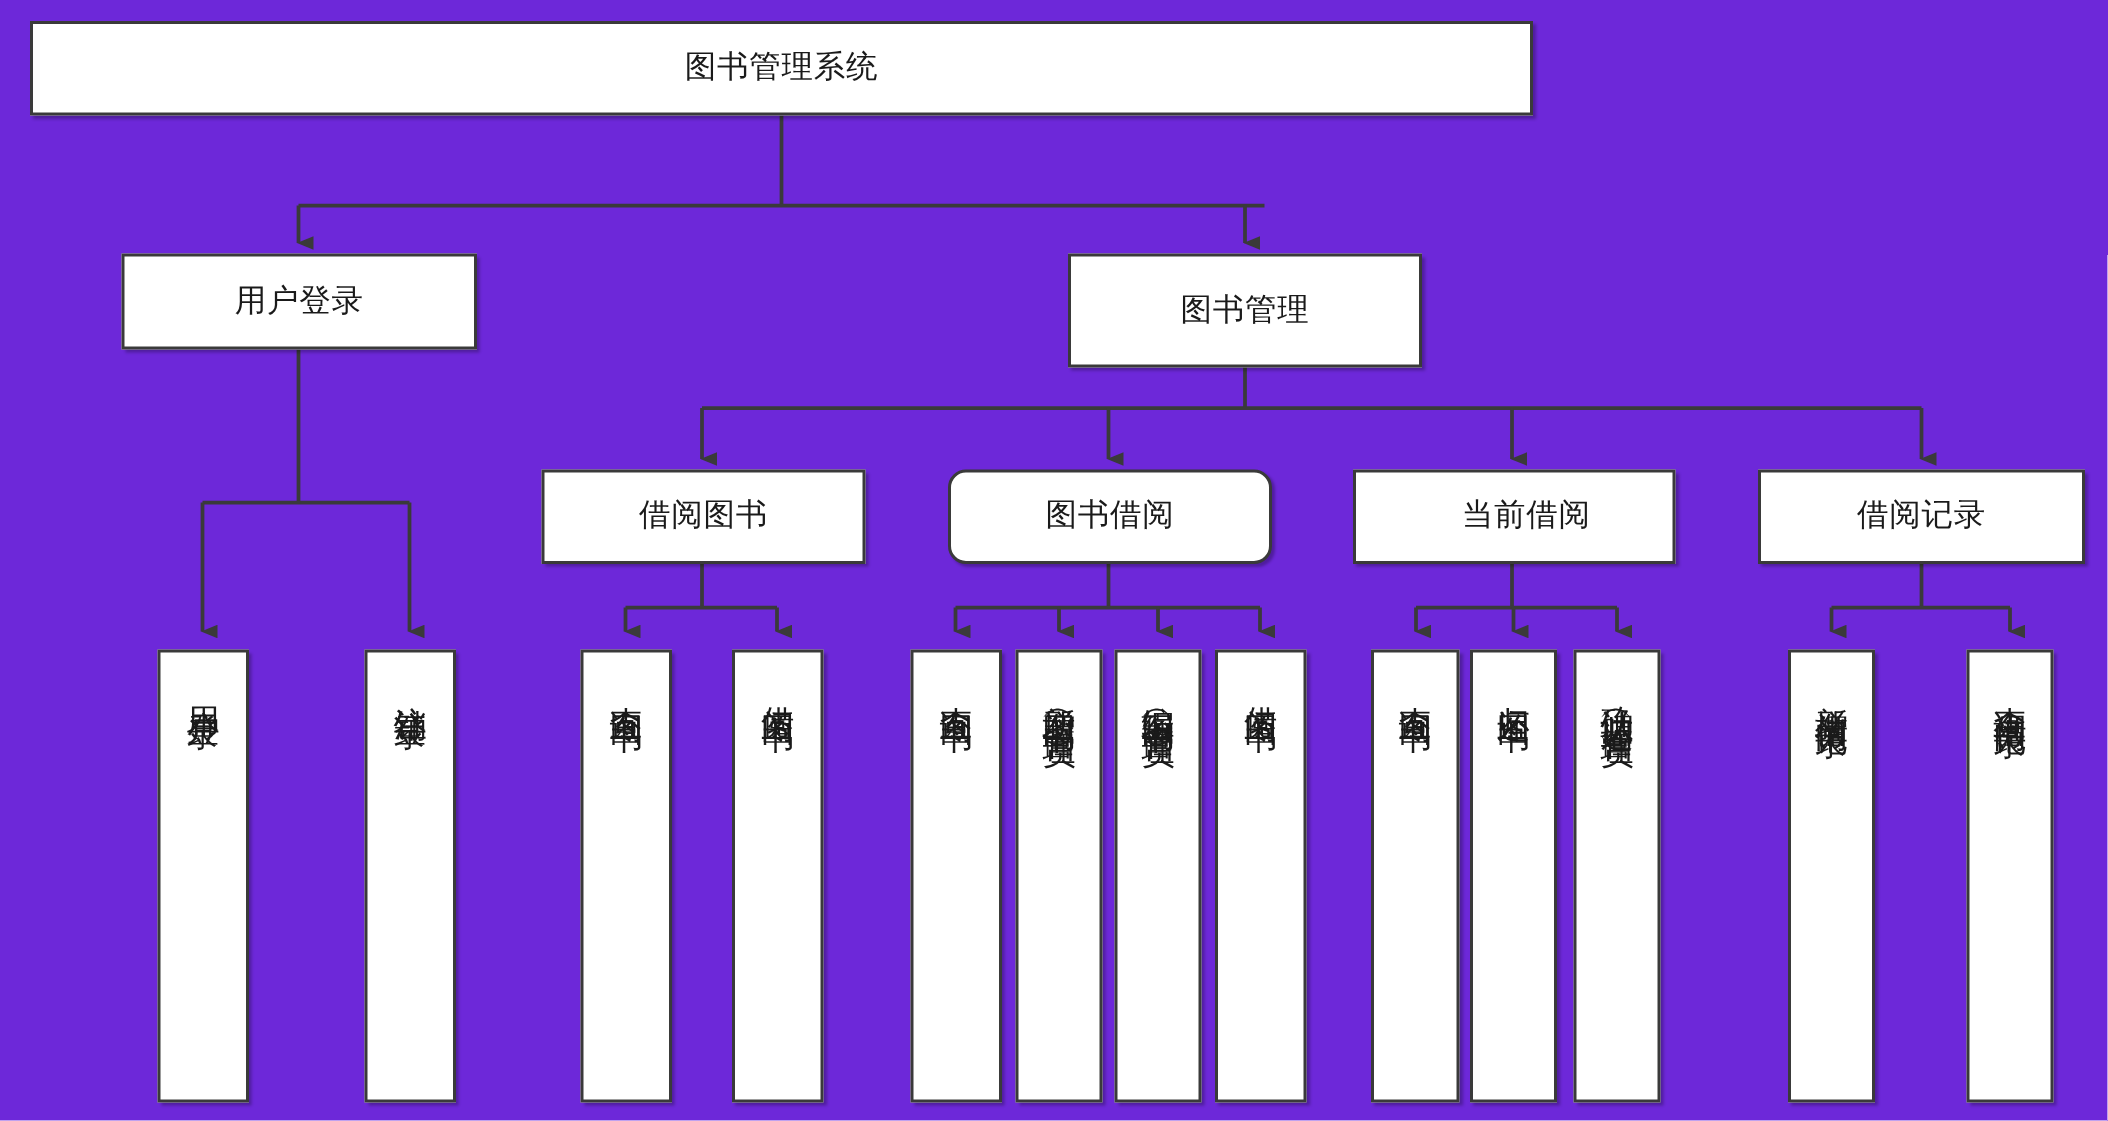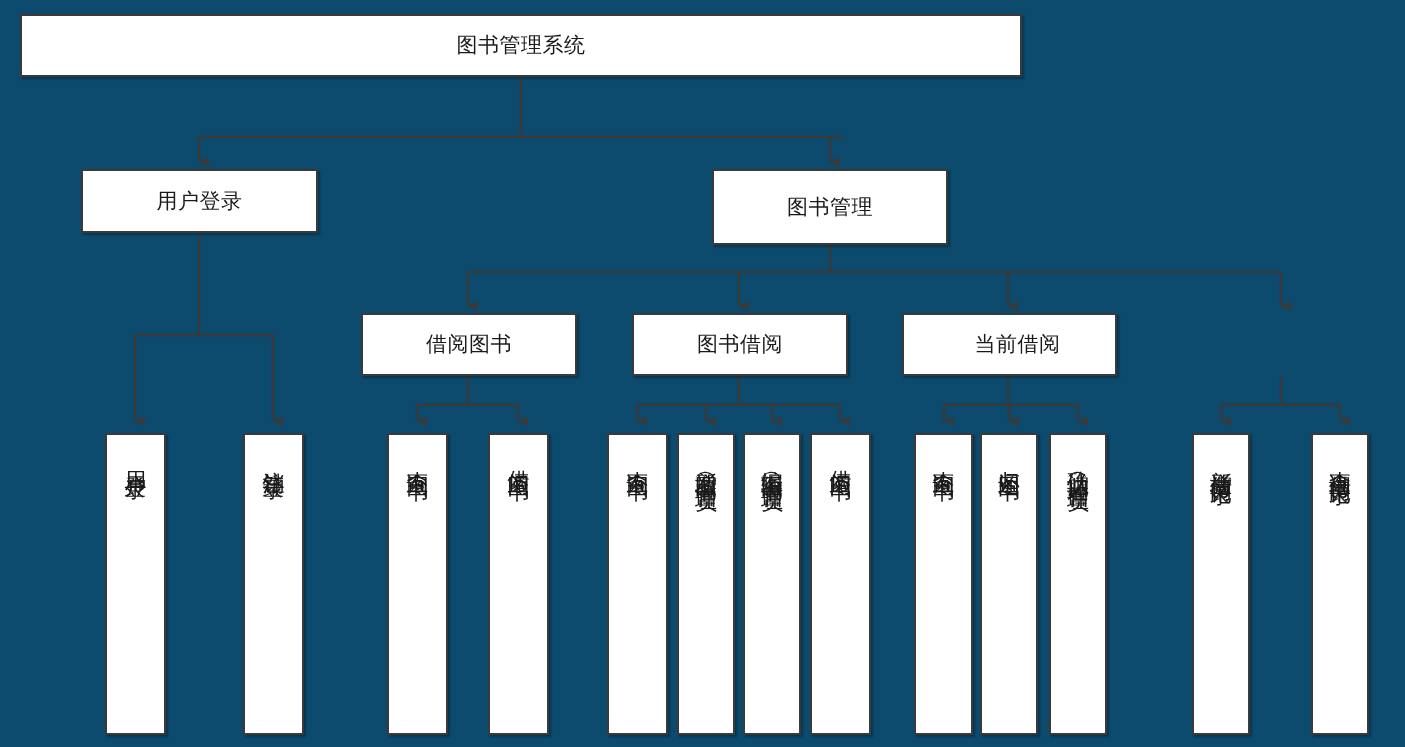--- a/index.html
+++ b/index.html
@@ -7,21 +7,21 @@
     padding: 0;
     background: #ffffff;
   }
   body {
     font-family: "Liberation Sans", "DejaVu Sans", sans-serif;
   }
   #canvas {
     position: relative;
     width: 1405px;
     height: 747px;
-    background: #0c4a6e;
+    background: #6d28d9;
     overflow: hidden;
   }
   #wires {
     position: absolute;
     left: 0;
     top: 0;
     width: 1405px;
     height: 747px;
     pointer-events: none;
   }
@@ -130,25 +130,28 @@
   <div class="node" style="left:81px; top:169px; width:237px; height:64px;">
     <span class="label">用户登录</span>
   </div>
   <div class="node" style="left:712px; top:169px; width:236px; height:76px;">
     <span class="label">图书管理</span>
   </div>
 
   <div class="node" style="left:361px; top:313px; width:216px; height:63px;">
     <span class="label">借阅图书</span>
   </div>
-  <div class="node" style="left:632px; top:313px; width:216px; height:63px;">
+  <div class="node" style="left:632px; top:313px; width:216px; height:63px;border-radius:12px;">
     <span class="label">图书借阅</span>
   </div>
   <div class="node" style="left:902px; top:313px; width:215px; height:63px;padding-left:16px;">
     <span class="label">当前借阅</span>
+  </div>
+  <div class="node" style="left:1172px; top:313px; width:218px; height:63px;">
+    <span class="label">借阅记录</span>
   </div>
 
   <div class="node vertical" style="left:105px; top:433px; width:61px; height:302px;">
     <span class="label">用户登录</span>
   </div>
   <div class="node vertical" style="left:243px; top:433px; width:61px; height:302px;">
     <span class="label">注销登录</span>
   </div>
 
   <div class="node vertical" style="left:387px; top:433px; width:61px; height:302px;">

